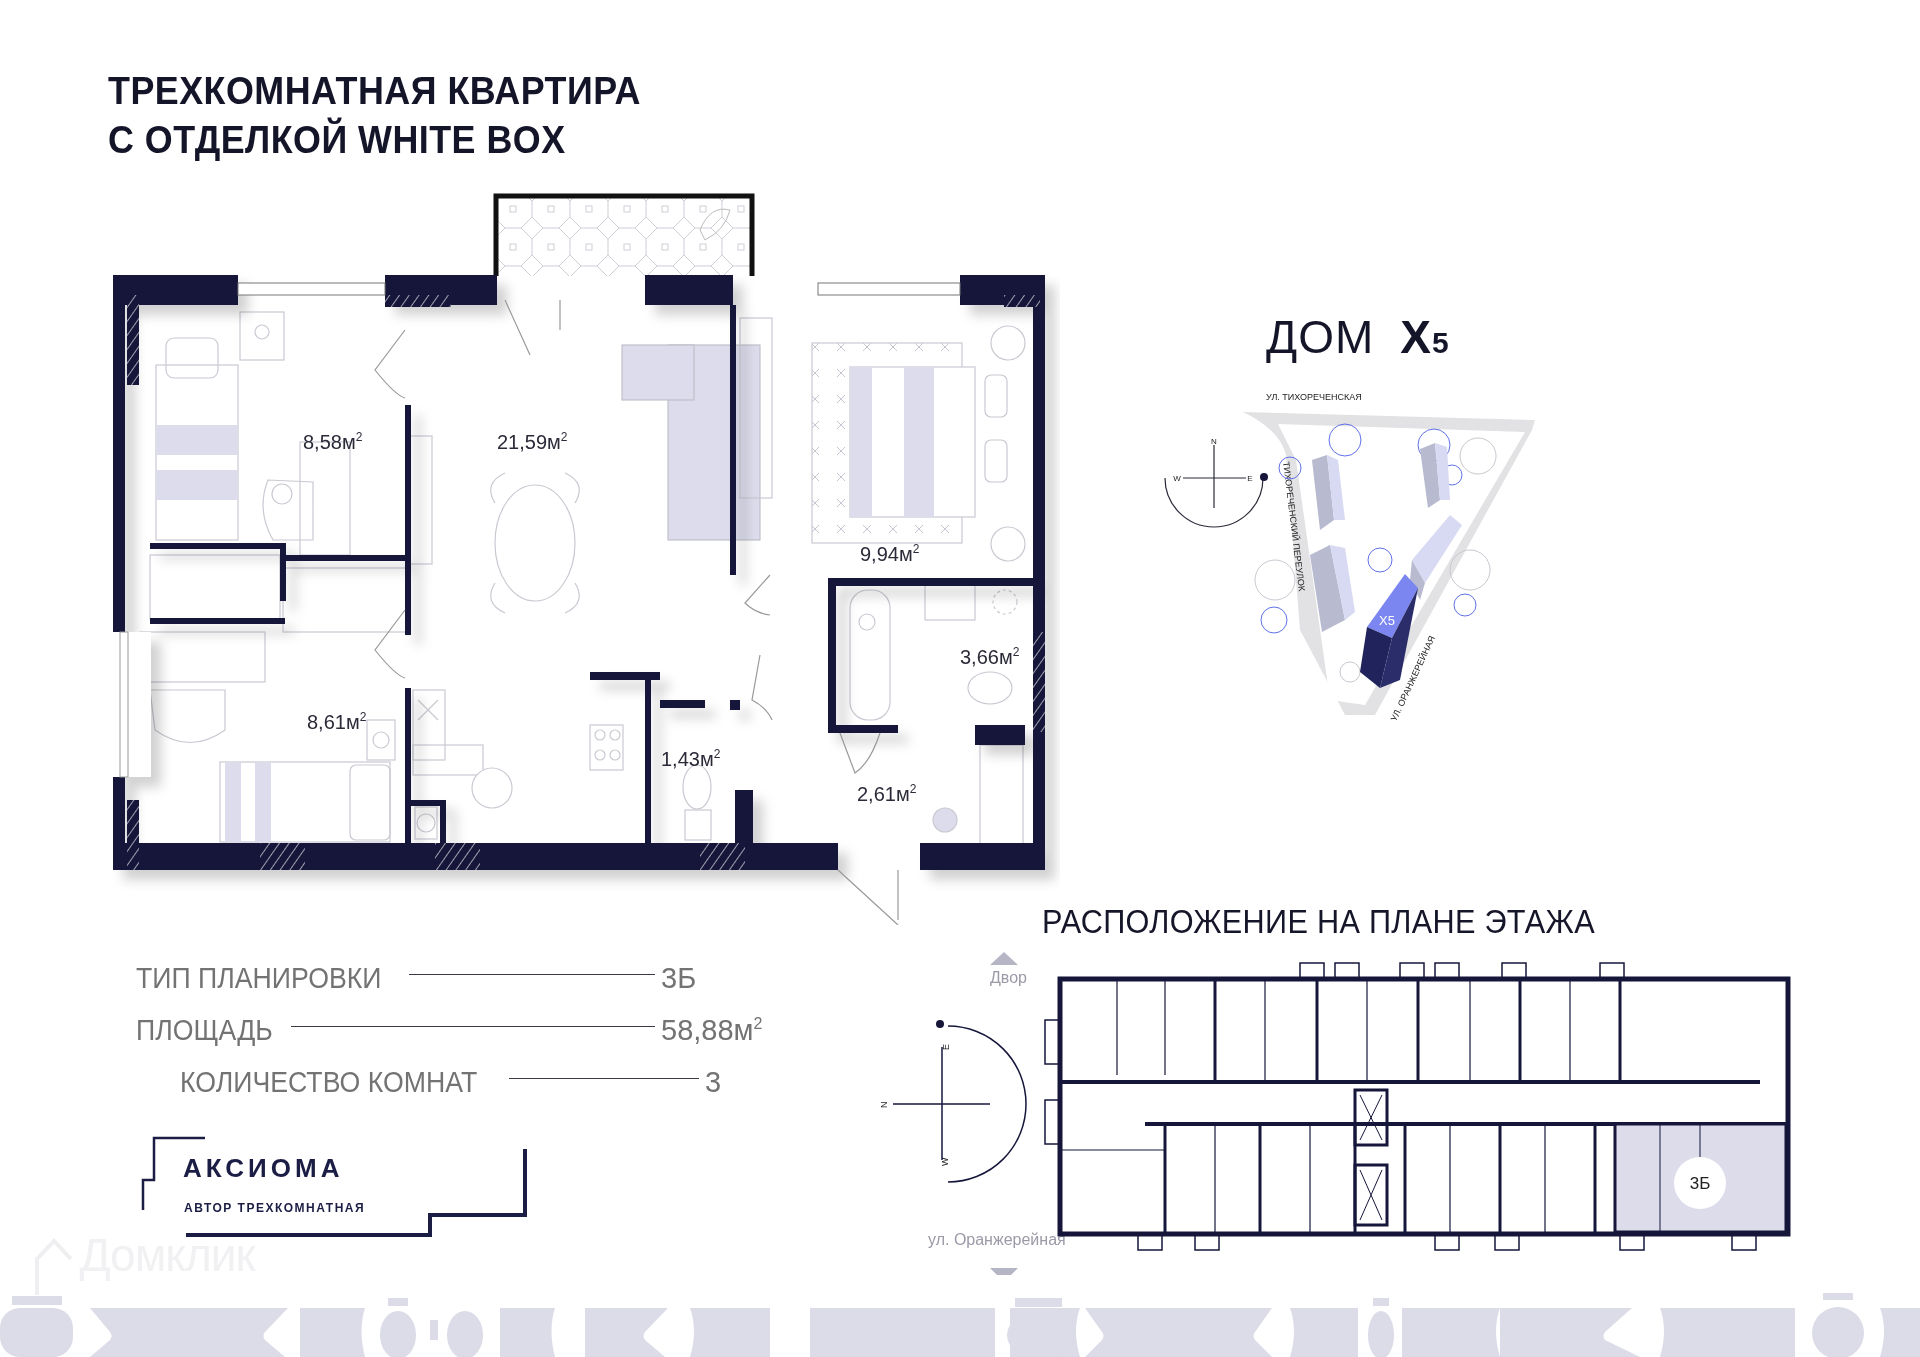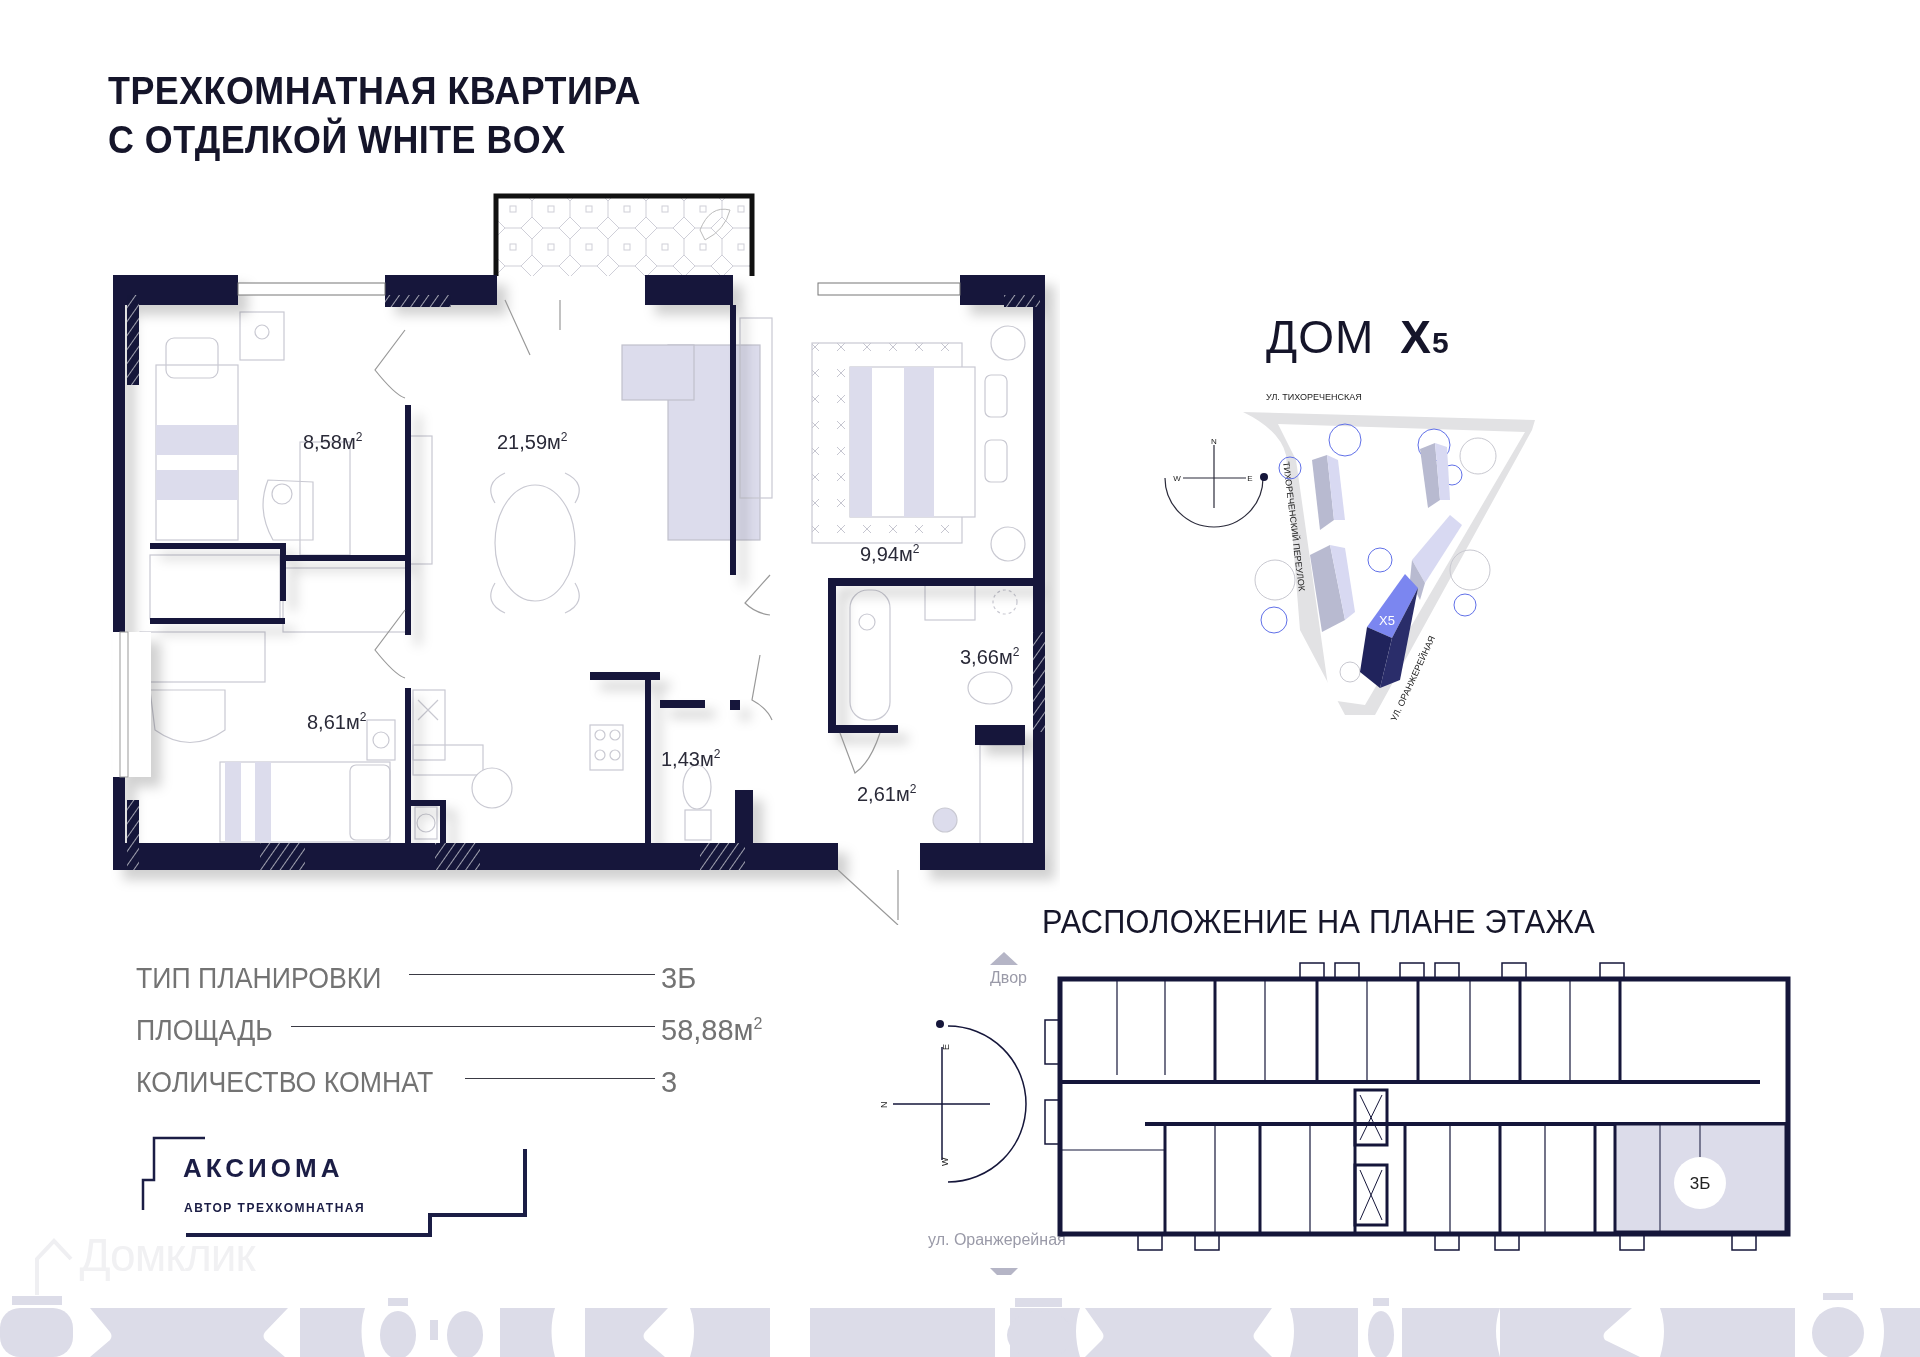--- a/index.html
+++ b/index.html
@@ -254,21 +254,21 @@
 <div class="abs spec-row" style="top:958px;">
   <span class="lbl">ТИП ПЛАНИРОВКИ</span>
     <span class="dots"></span>
     <span class="val">3Б</span>
 </div>
 <div class="abs spec-row" style="top:1010px;">
   <span class="lbl">ПЛОЩАДЬ</span>
     <span class="dots"></span>
     <span class="val"><span>58,88м</span><sup>2</sup></span>
 </div>
-<div class="abs spec-row" style="top:1062px;">
+<div class="abs spec-row" style="top:1062px;margin-left:44px;">
   <span class="lbl">КОЛИЧЕСТВО КОМНАТ</span>
     <span class="dots"></span>
     <span class="val">3</span>
 </div>
 
 <div class="abs" style="left:140px;top:1135px;width:400px;height:125px;">
   <svg class="abs" style="left:0;top:0;" width="400" height="125">
     <path d="M3 75 V45 H14 V3 H65" fill="none" stroke="#1b1d45" stroke-width="2.5"></path>
     <path d="M385 14 V80 H290 V100 H46" fill="none" stroke="#1b1d45" stroke-width="4"></path>
   </svg>

